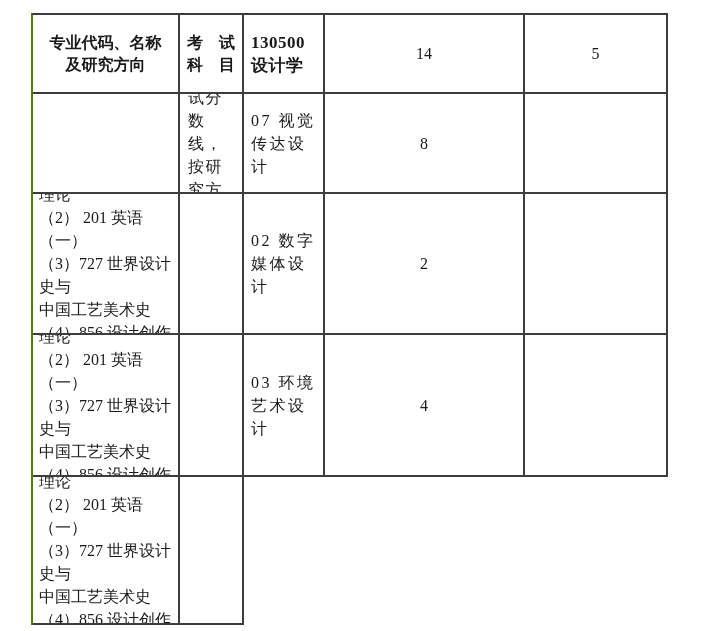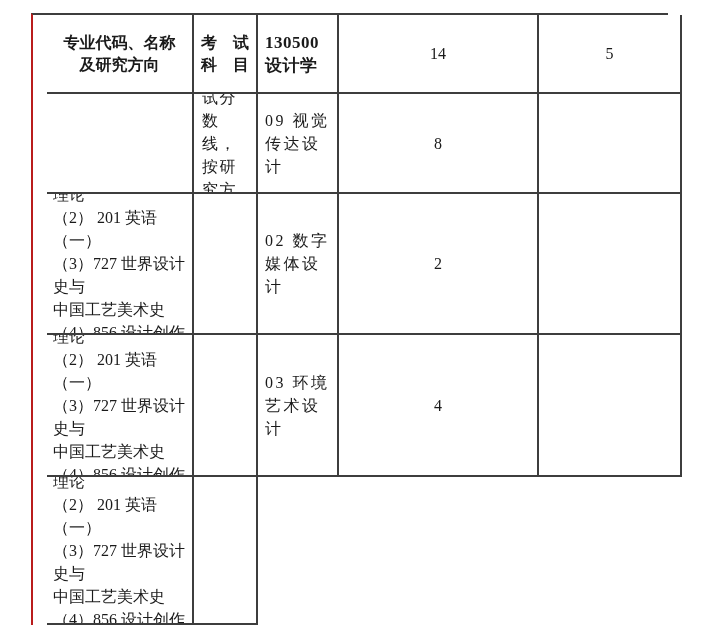--- a/index.html
+++ b/index.html
@@ -12,23 +12,22 @@
     overflow: hidden;
   }
   .admissions-table {
     position: absolute;
     left: 31px; top: 13px;
     width: 637px; height: 612px;
     display: grid;
     grid-template-columns: 147px 64px 81px 200px 143px;
     grid-template-rows: 79px 100px 141px 142px 148px;
     border-top: 2px solid #3d3d3d;
-    border-left: 2px solid #b91c1c;
+    border-left: 2px solid #4d7c0f;
     background: #ffffff;
-    padding-left: 14px;
   }
   .cell {
     border-right: 2px solid #3d3d3d;
     border-bottom: 2px solid #3d3d3d;
     display: flex;
     align-items: center;
     white-space: pre-wrap;
     font-size: 16px;
     line-height: 23px;
     overflow: hidden;
@@ -85,21 +84,21 @@
 
   <div class="cell c-major bold-row">130500  设计学</div>
   <div class="cell c-num">14</div>
   <div class="cell c-num">5</div>
   <div class="cell c-exam"></div>
   <div class="cell c-remark">按一级学科划
 定复试分数线，
 按研究方向确
 定录取名单。</div>
 
-  <div class="cell c-major spread">09 视觉传达设
+  <div class="cell c-major spread">07 视觉传达设
 计</div>
   <div class="cell c-num">8</div>
   <div class="cell c-num"></div>
   <div class="cell c-exam">（1）101 思想政治理论
 （2） 201 英语（一）
 （3）727 世界设计史与
 中国工艺美术史
 （4）856 设计创作理论</div>
   <div class="cell c-remark"></div>
 

